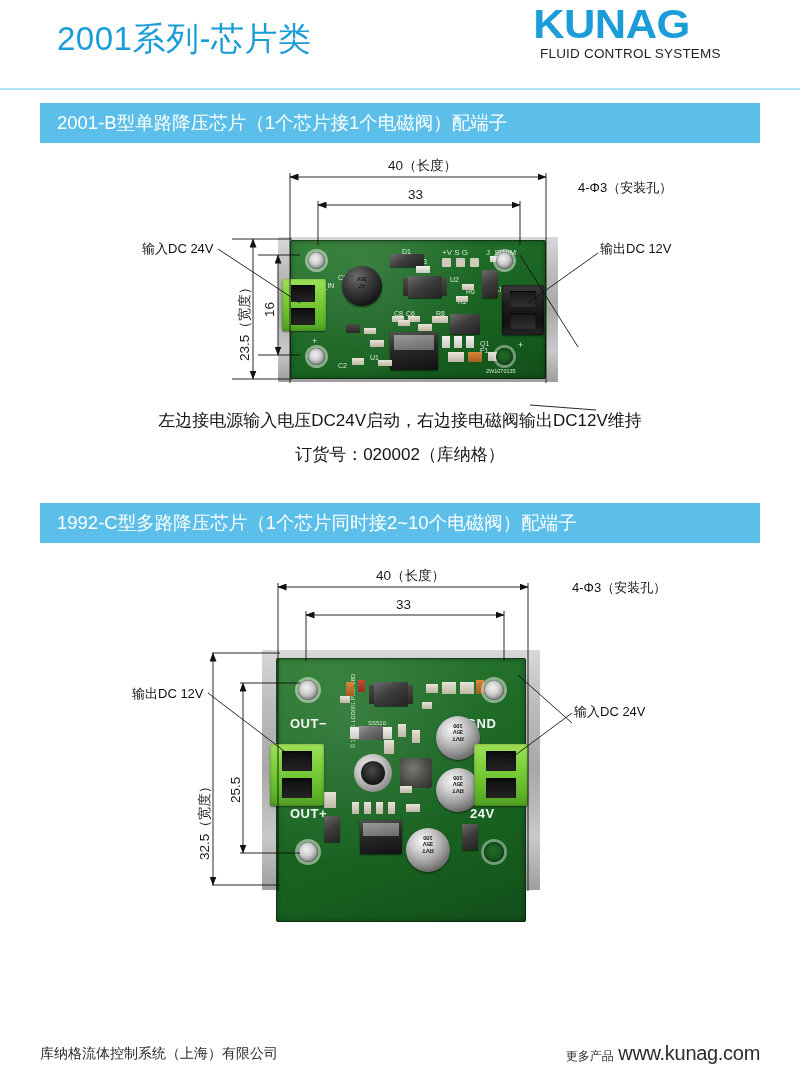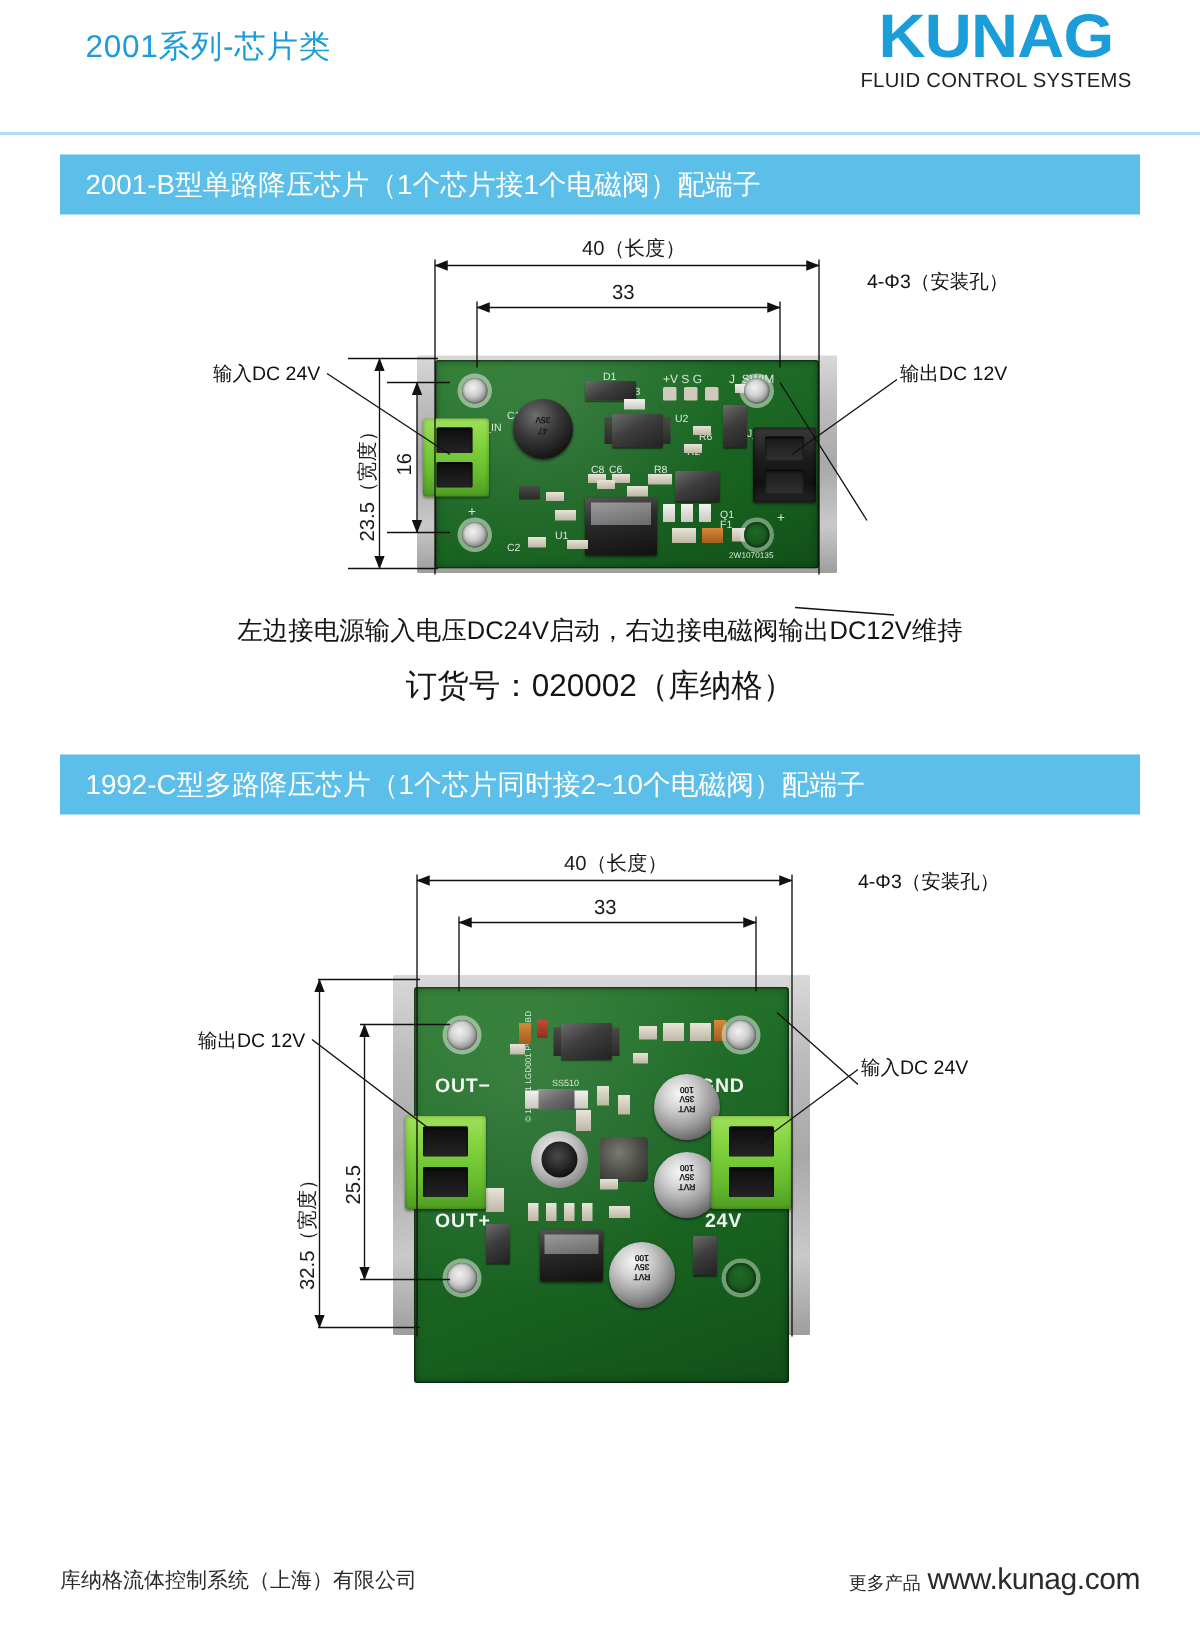--- a/index.html
+++ b/index.html
@@ -8,24 +8,24 @@
     background: #ffffff;
     font-family: "Liberation Sans", "DejaVu Sans", sans-serif;
     overflow: hidden;
   }
   .page { position: relative; width: 800px; height: 1085px; background:#fff; }
 
   
   .header { position:absolute; left:0; top:0; width:800px; height:88px; }
   .page-title {
     position:absolute; left:57px; top:17px;
-    font-size:21px; color:#1B9DD9; letter-spacing:0.5px;
+    font-size:33px; color:#1B9DD9; letter-spacing:0.5px;
     white-space:nowrap;
   }
-  .logo-block { position:absolute; right:22px; top:2px; width:228px; text-align:center; }
+  .logo-block { position:absolute; right:32px; top:2px; width:228px; text-align:left; }
   .logo-mark {
     font-size:41px; font-weight:bold; color:#1B9DD9;
     letter-spacing:-0.5px; line-height:44px;
     font-family:"Liberation Sans","DejaVu Sans",sans-serif;
     transform: scaleX(1.06); transform-origin: center;
   }
   .logo-sub {
     font-size:13.5px; color:#231f20; letter-spacing:0.2px;
     line-height:16px; transform: scaleX(1.0); white-space:nowrap;
   }
@@ -165,21 +165,21 @@
   .to252 .tab {
     position:absolute; left:8%; top:8%; width:84%; height:40%;
     background:linear-gradient(170deg,#9b9b9b,#6a6a6a);
   }
 
   
   .caption {
     position:absolute; width:800px; text-align:center;
     font-size:17px; color:#141414; white-space:nowrap;
   }
-  .caption.order { font-size:21px; }
+  .caption.order { font-size:17px; }
 
   
   .footer-company {
     position:absolute; left:40px; bottom:22px;
     font-size:14px; color:#2b2b2b; white-space:nowrap;
   }
   .footer-more {
     position:absolute; right:40px; bottom:20px;
     white-space:nowrap; color:#2b2b2b;
   }

